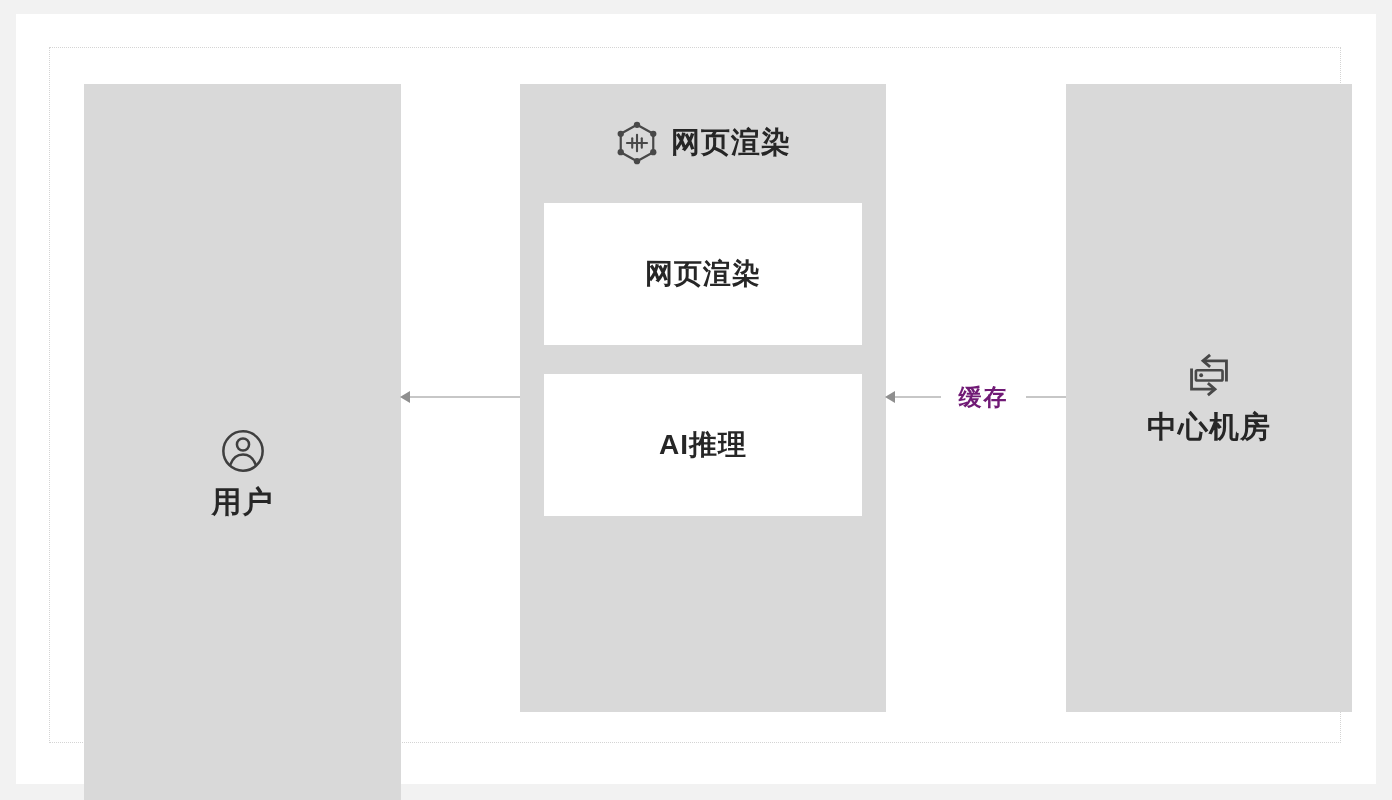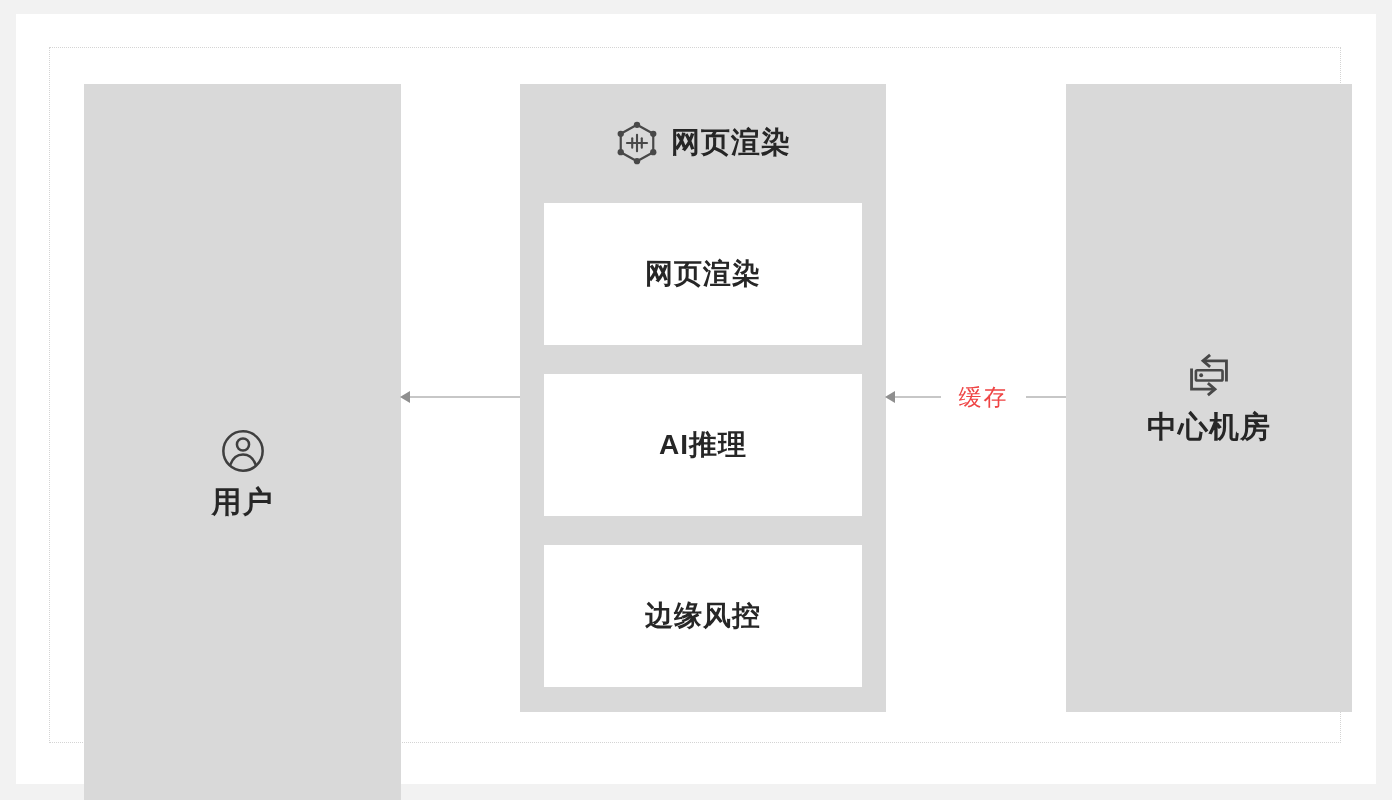--- a/index.html
+++ b/index.html
@@ -58,21 +58,21 @@
     border-right: 10px solid #8f8f8f;
   }
   .line-edge-to-user { left: 392px; top: 382px; width: 112px; }
   .head-edge-to-user { left: 384px; top: 377px; }
   .line-center-to-edge { left: 877px; top: 382px; width: 173px; }
   .head-center-to-edge { left: 869px; top: 377px; }
 
   .cache-label {
     position: absolute; left: 925px; top: 368px; width: 85px;
     text-align: center; background: #ffffff;
-    color: #ef4444; font-size: 23px; font-weight: 400;
+    color: #701a75; font-size: 23px; font-weight: 700;
     letter-spacing: 2px; line-height: 30px;
   }
 </style>
 </head>
 <body>
 
 <div class="canvas">
   <div class="frame"></div>
 
   <div class="box box-user">
@@ -105,23 +105,20 @@
       </span>
       <span class="edge-title">网页渲染</span>
     </div>
 
     <div class="card card-1">
       <span class="card-label">网页渲染</span>
     </div>
     <div class="card card-2">
       <span class="card-label">AI推理</span>
     </div>
-    <div class="card card-3">
-      <span class="card-label">边缘风控</span>
-    </div>
   </div>
 
   <div class="box box-center">
     <div class="icon-wrap">
       <svg width="48" height="48" viewBox="0 0 44 44" fill="none">
         <path d="M38 28 V 9 H 17" stroke="#484848" stroke-width="2.6"></path>
         <path d="M23 3.5 L 16.5 9 L 23 14.5" stroke="#484848" stroke-width="2.6" stroke-linejoin="miter"></path>
         <path d="M6 16 V 35 H 27" stroke="#484848" stroke-width="2.6"></path>
         <path d="M21 29.5 L 27.5 35 L 21 40.5" stroke="#484848" stroke-width="2.6" stroke-linejoin="miter"></path>
         <rect x="10" y="17.6" width="24.4" height="9.4" rx="1.2" stroke="#484848" stroke-width="2.4"></rect>

